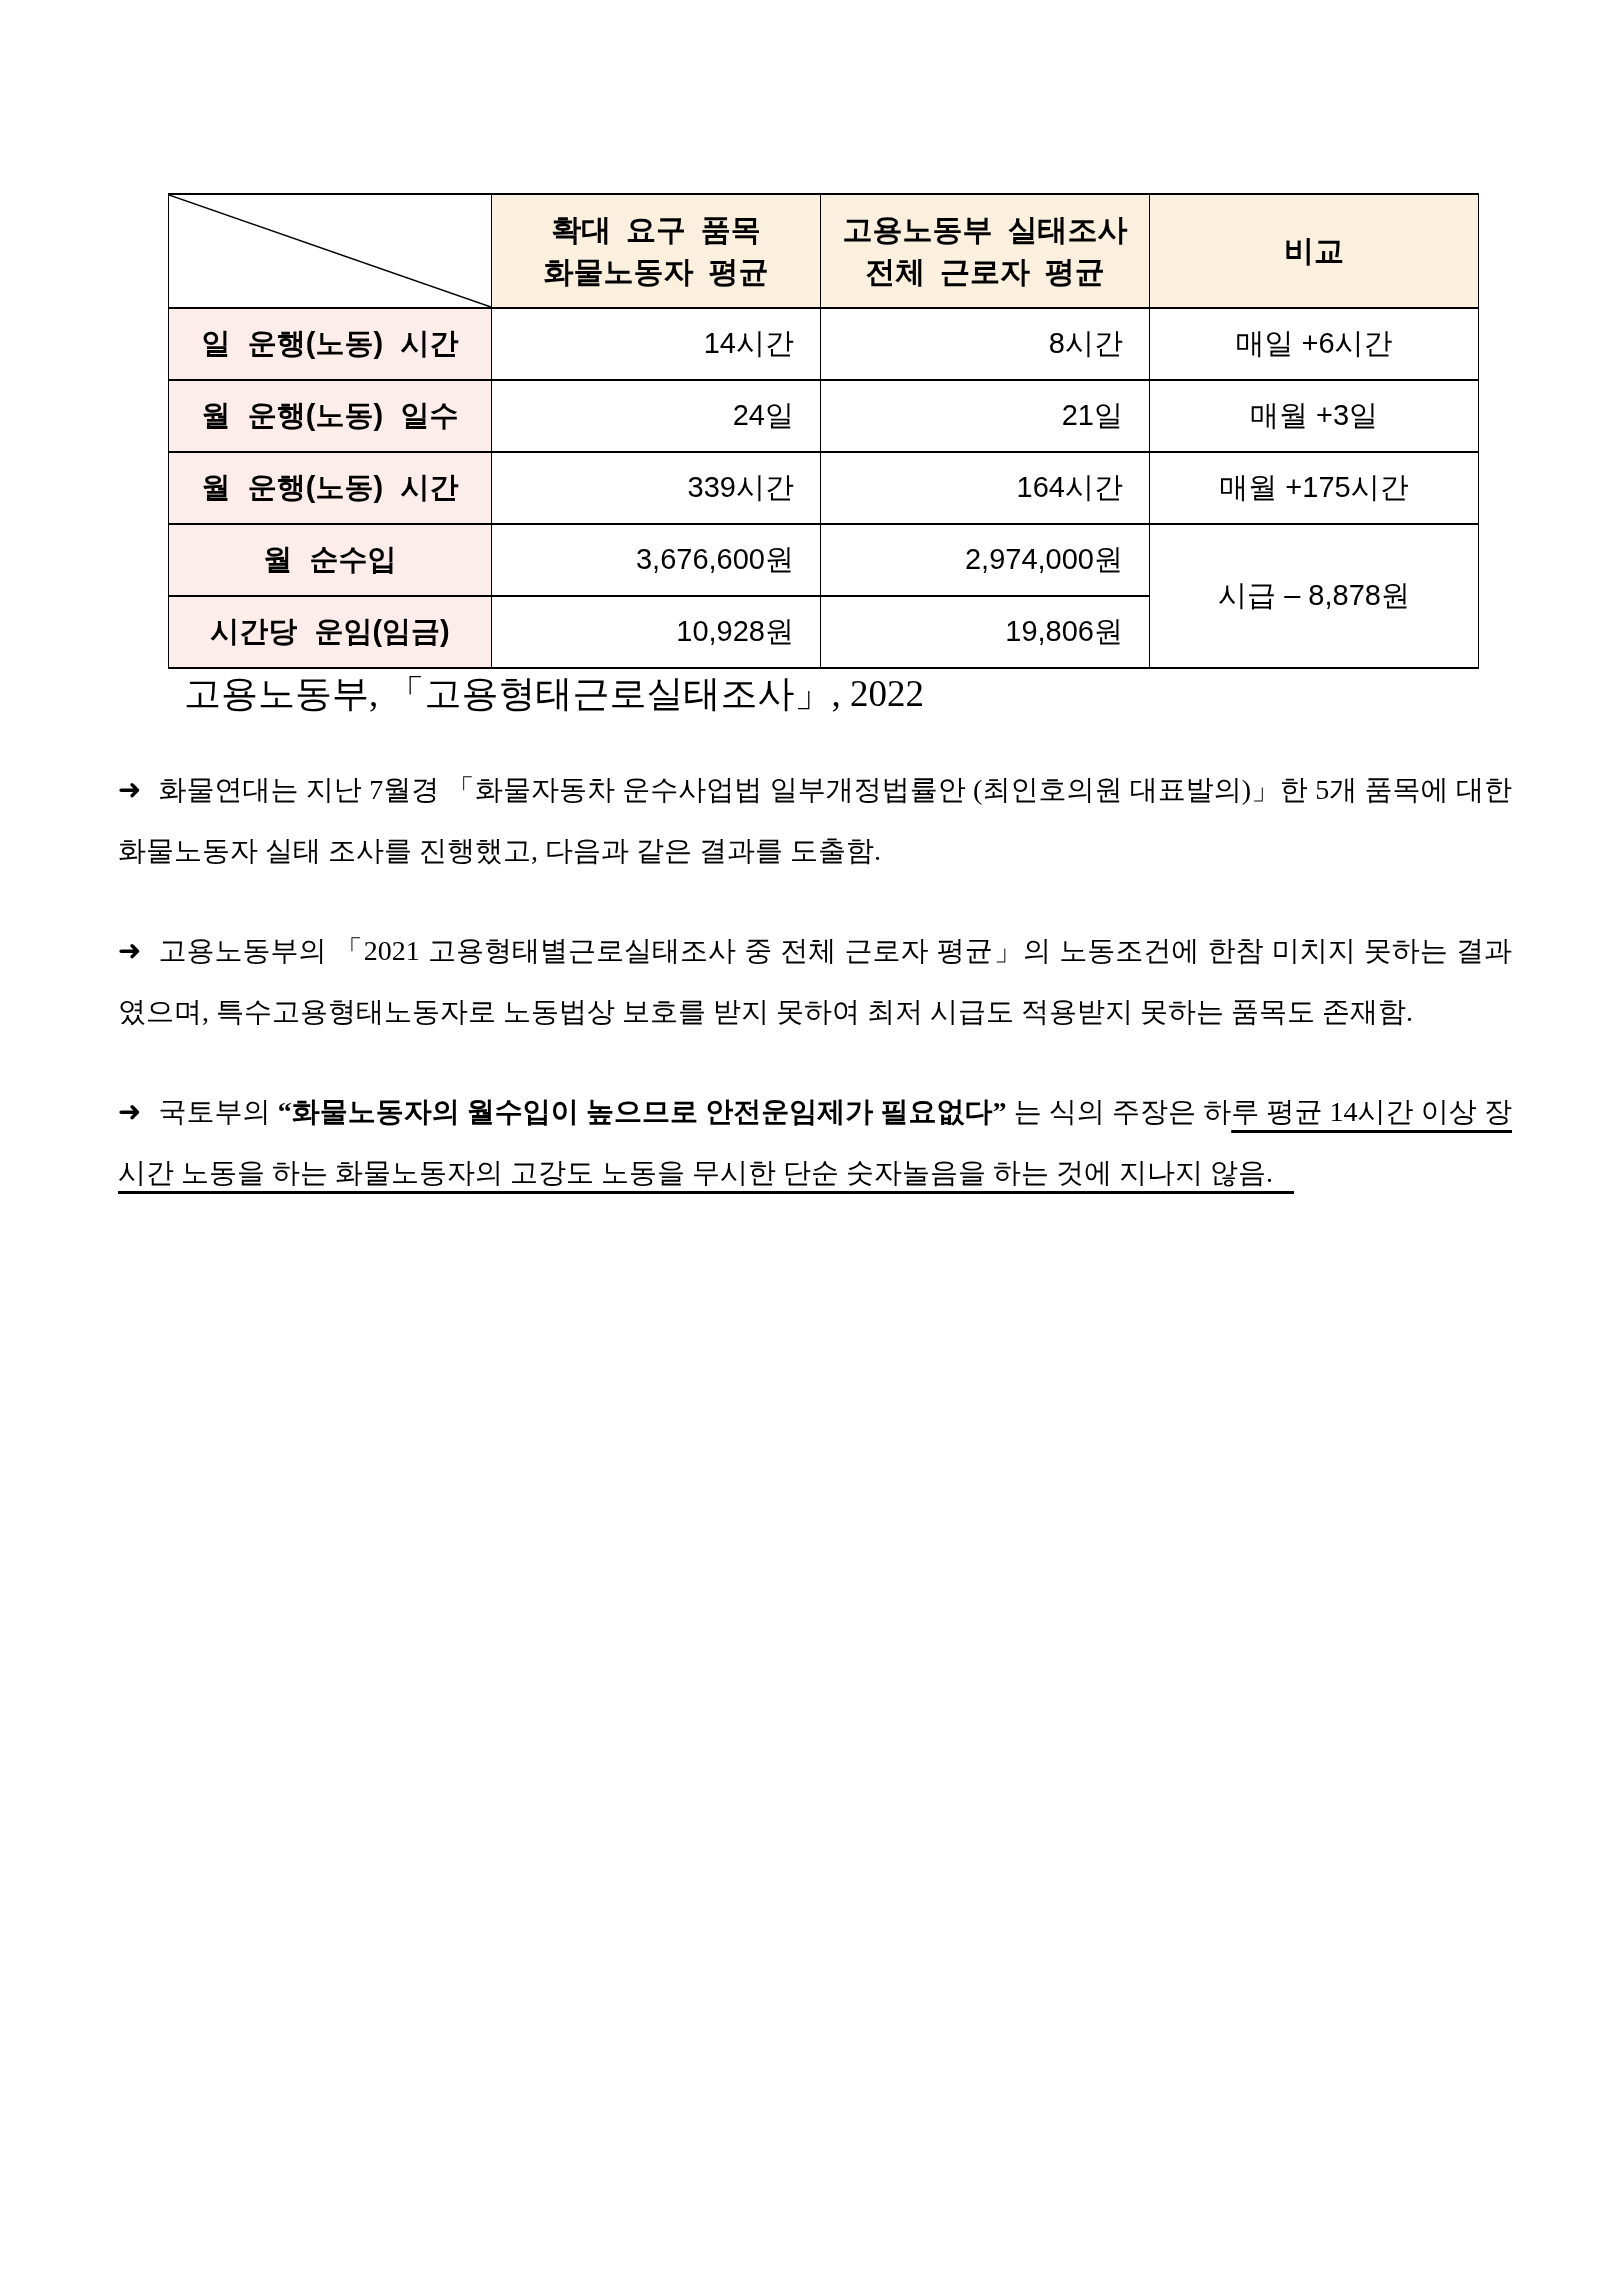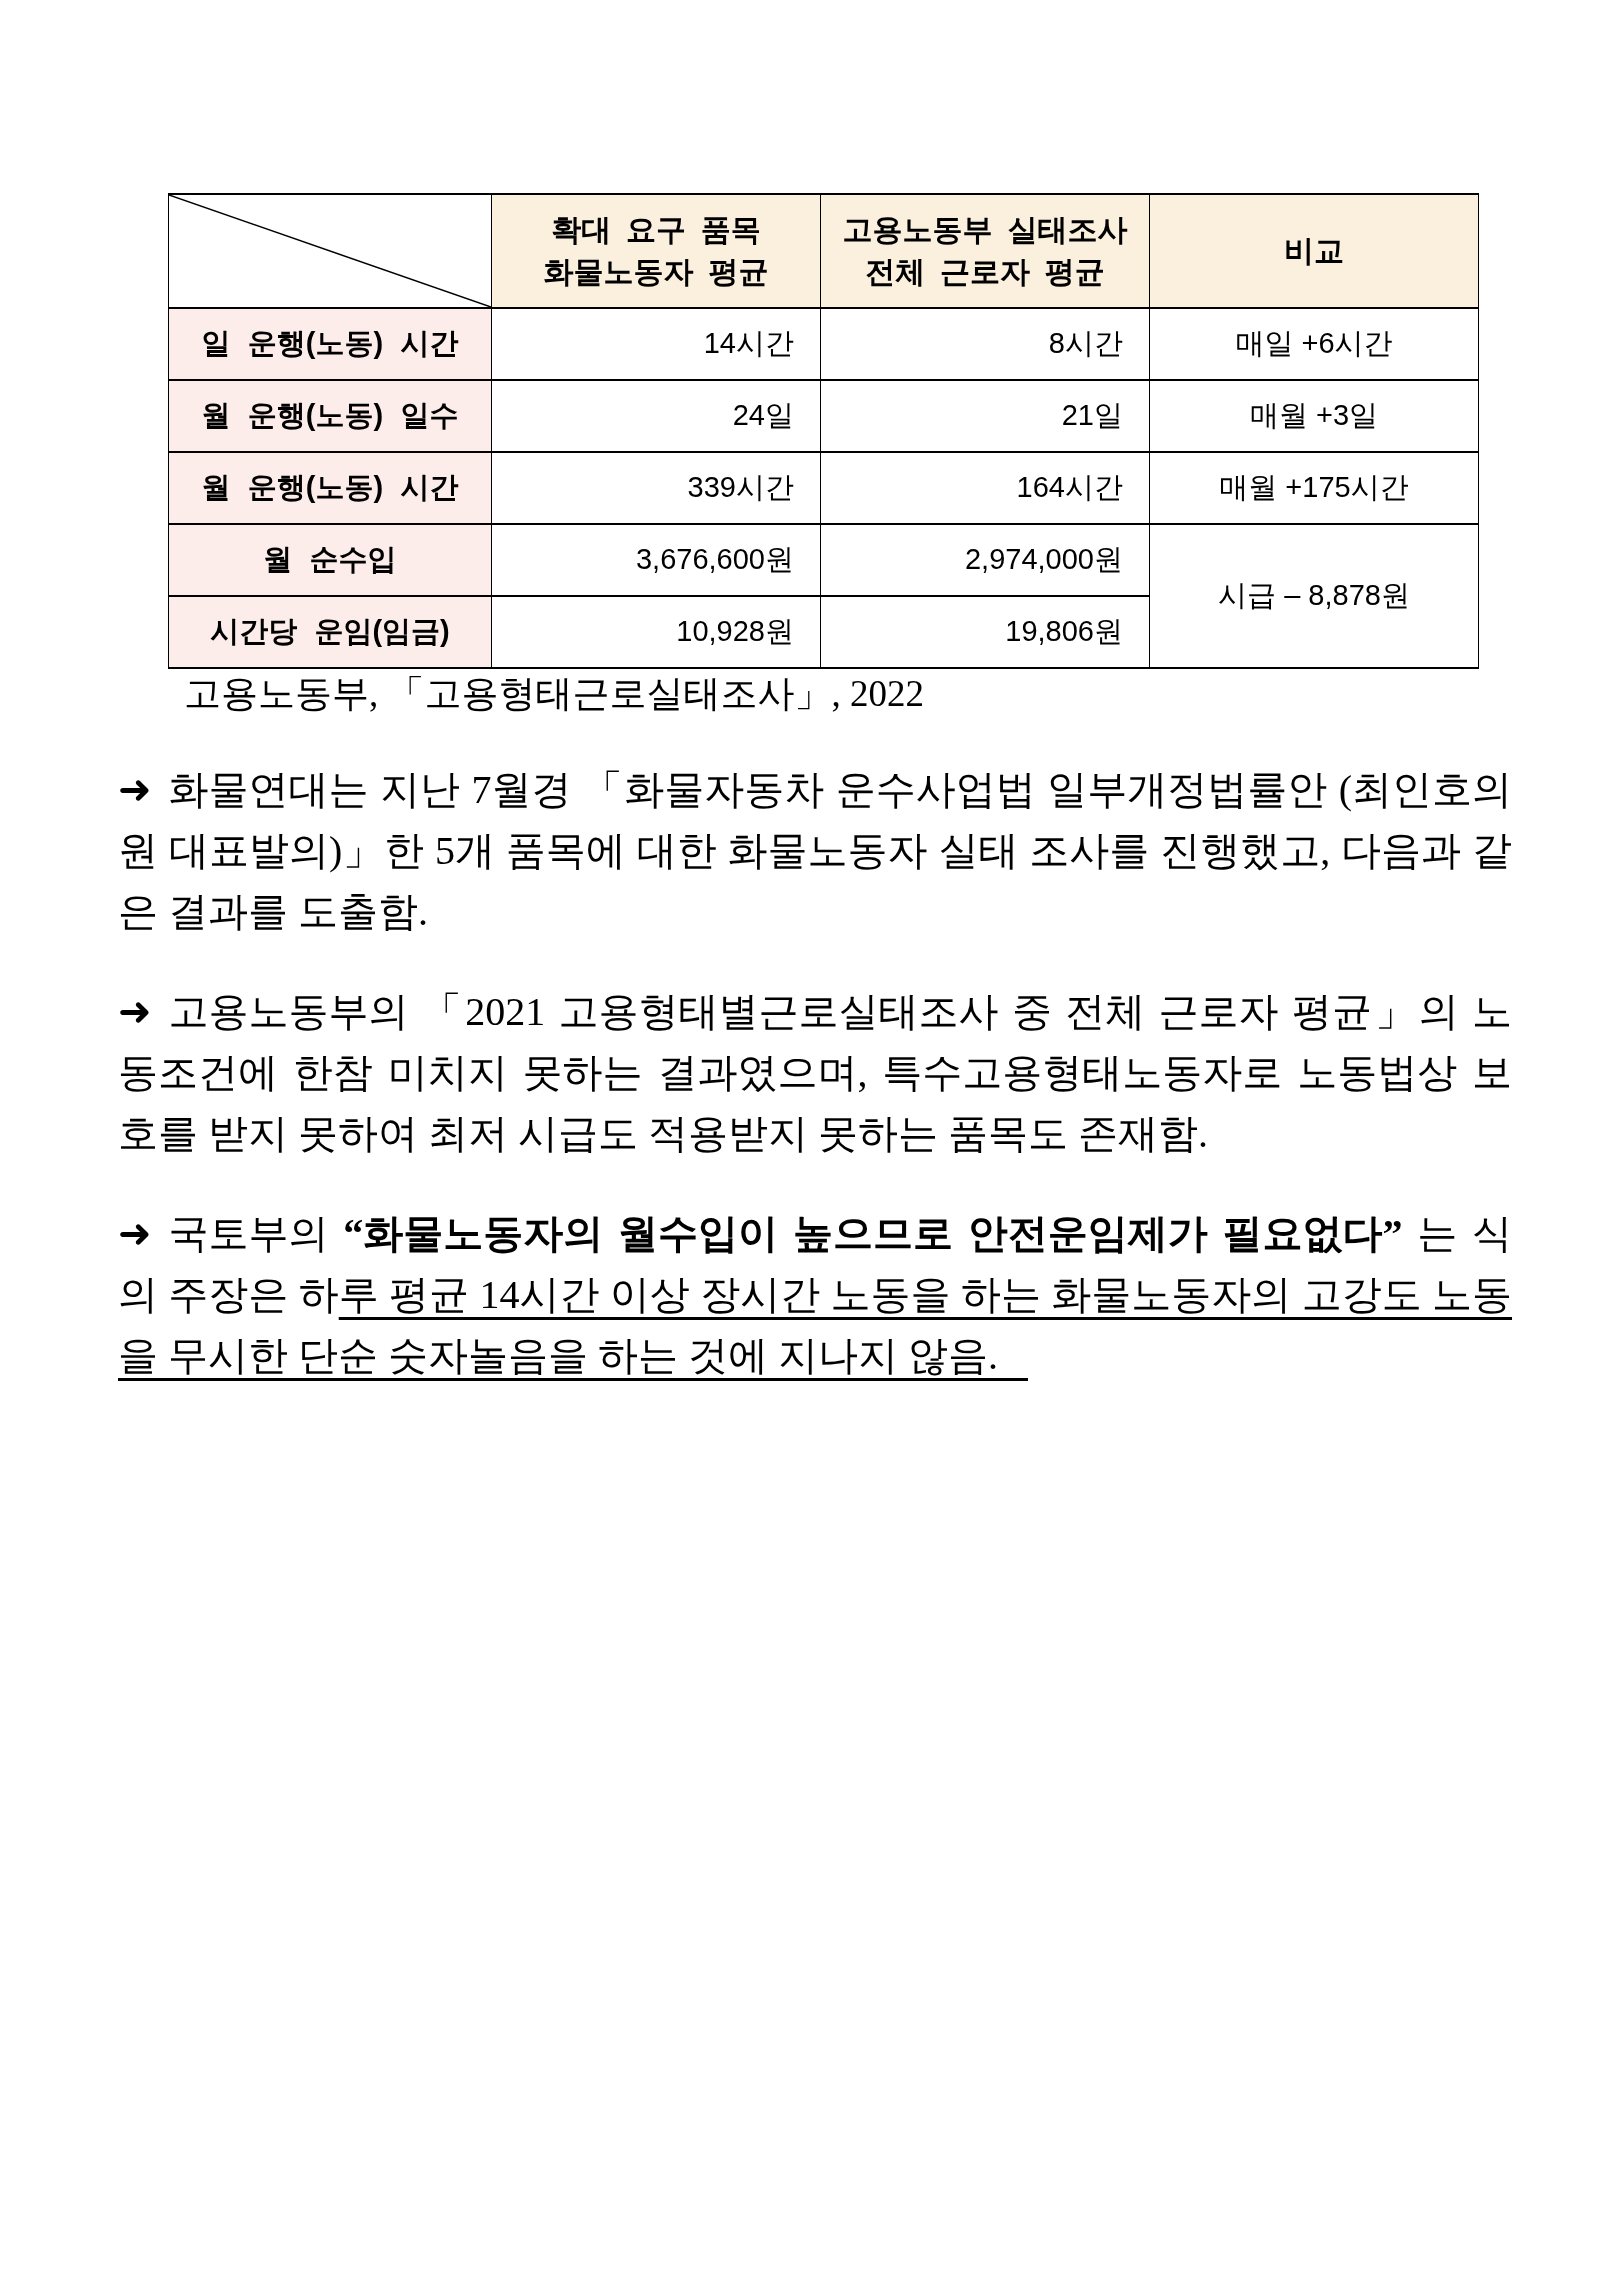--- a/index.html
+++ b/index.html
@@ -37,21 +37,21 @@
   .value-cell{text-align:right;padding-right:26px !important;}
   .compare-cell{text-align:center;}
   
   .source{
     position:absolute;left:184px;top:674px;width:1343px;
     text-align:left;font-size:37px;line-height:39px;
   }
   
   .paras{
     position:absolute;left:118px;top:759px;width:1394px;
-    font-size:40px;line-height:61px;text-align:justify;
+    font-size:28px;line-height:61px;text-align:justify;
   }
   .paras p{margin:0 0 39px 0;}
   .bullet{font-family:"DejaVu Sans","Liberation Sans",sans-serif;margin-right:17px;}
   .seg-normal{}
   .seg-blue{color:var(--accent-blue,#1414e0);}
   .seg-bold{font-weight:700;}
   .seg-underline{
     text-decoration:underline;
     text-decoration-thickness:2.6px;
     text-underline-offset:8.5px;

